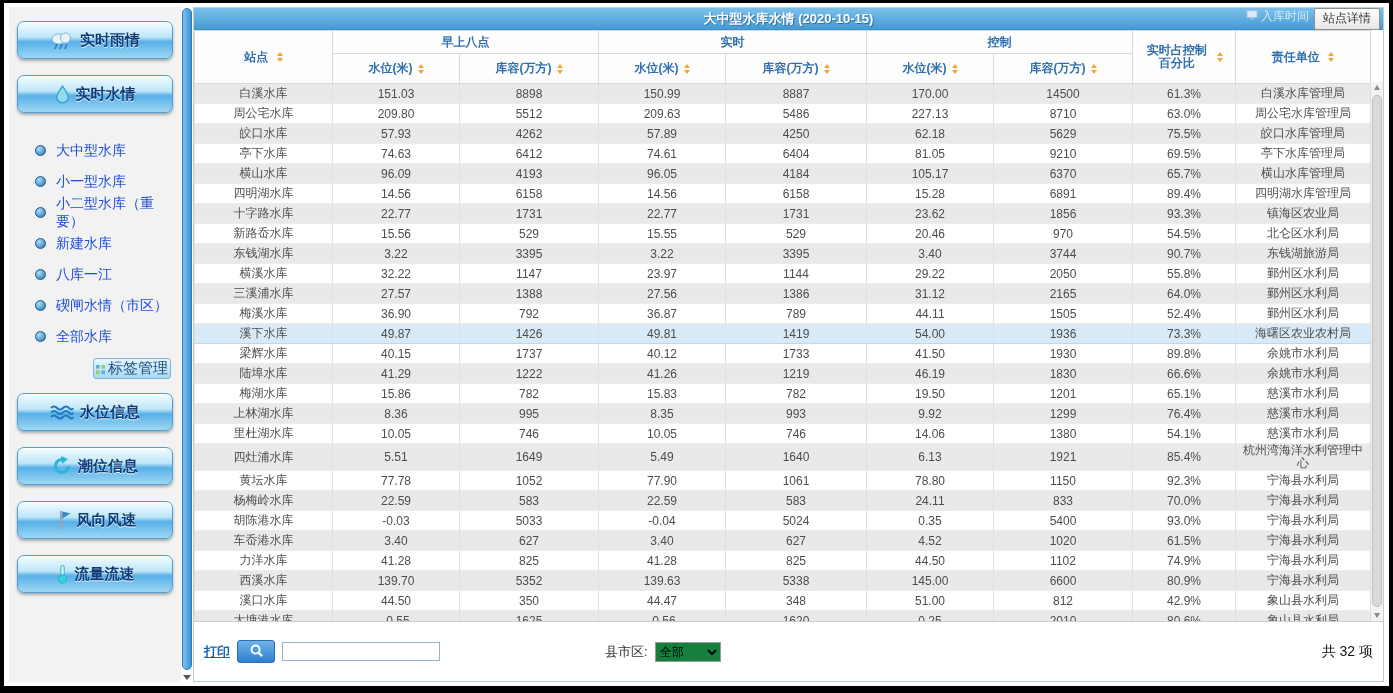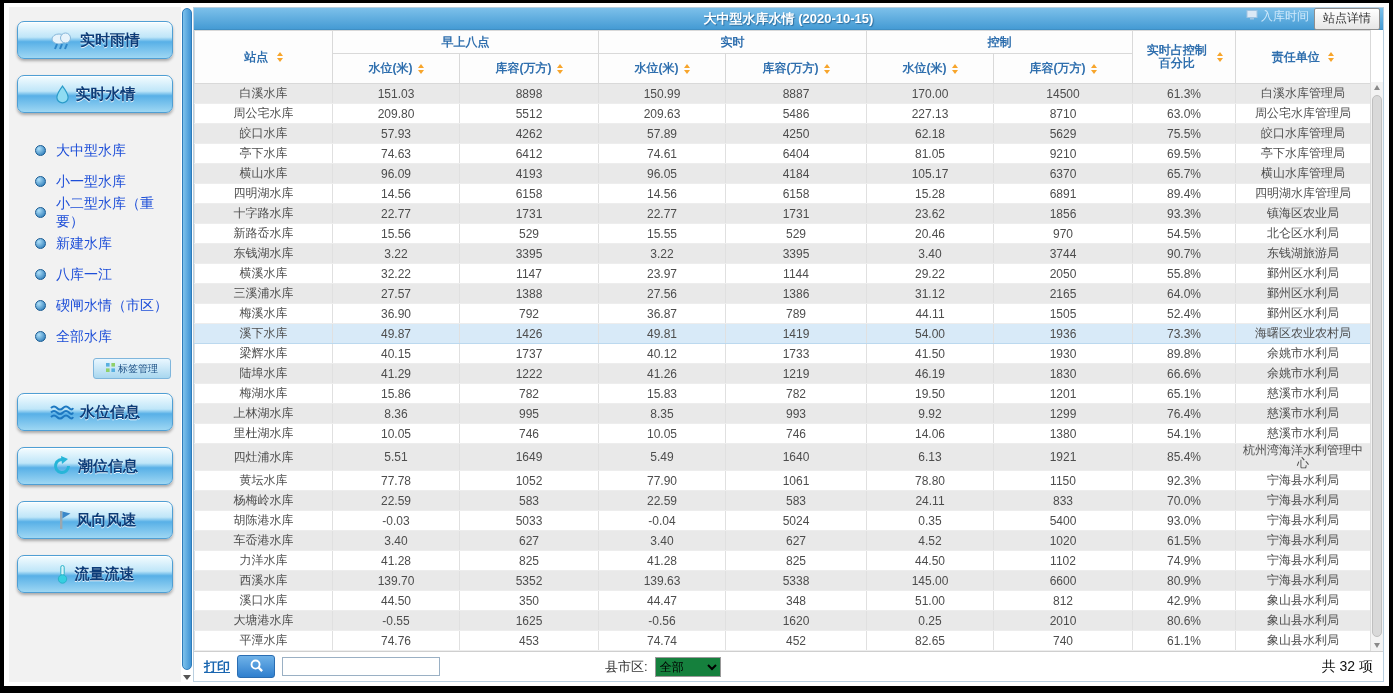--- a/index.html
+++ b/index.html
@@ -13,21 +13,21 @@
         box-shadow:0 2px 3px rgba(0,0,0,.3), inset 0 1px 0 #fff;
         display:flex;align-items:center;justify-content:center;gap:6px;
         font-weight:bold;color:#0d3c78;font-size:15px;cursor:pointer;text-shadow:0 1px 0 rgba(255,255,255,.85);}
   .side-btn .bicon{display:flex;align-items:center;}
   .menu{margin:6px 0 4px 0;}
   .menu-item{display:flex;align-items:center;height:31px;padding-left:26px;font-size:14px;color:#1d4ed8;cursor:pointer;}
   .bullet{width:9px;height:9px;border-radius:50%;margin-right:10px;flex:0 0 auto;
         background:radial-gradient(circle at 32% 30%,#aee0fa,#1d6fb0);border:1px solid #175a92;}
   .tag-btn{width:76px;height:19px;margin:2px 10px 14px auto;border:1px solid #7fb6dc;border-radius:3px;
         background:linear-gradient(180deg,#eaf7ff,#a8d7ef);display:flex;align-items:center;justify-content:center;gap:3px;
-        font-size:10px;color:#1b4f85;cursor:pointer;}
+        font-size:15px;color:#1b4f85;cursor:pointer;}
 
   
   .side-scroll{width:12px;background:#ffffff;position:relative;flex:0 0 auto;}
   .side-scroll .thumb{position:absolute;left:1px;right:1px;top:1px;bottom:12px;background:linear-gradient(90deg,#7ec2ec,#3f93d4);border-radius:5px;border:1px solid #2f7cba;}
   .side-scroll .dn{position:absolute;left:2px;bottom:2px;width:0;height:0;border-left:4px solid transparent;border-right:4px solid transparent;border-top:5px solid #555;}
 
   
   .main{flex:1;display:flex;flex-direction:column;border:1px solid #b9cfe0;box-sizing:border-box;min-width:0;background:#fff;}
   .titlebar{position:relative;height:21px;flex:0 0 auto;background:linear-gradient(180deg,#7cc0ea,#459bd4);
         border-bottom:1px solid #3f8fc4;display:flex;align-items:center;justify-content:center;}
@@ -56,21 +56,21 @@
   tr.hl{background:#d8eaf8;padding-left:29px;}
   tr.hl td{border-top:1px solid #bcd9ef;border-bottom:1px solid #bcd9ef;}
 
   
   .v-scroll{position:absolute;top:52px;bottom:0;right:0;width:13px;background:#f3f3f3;border-left:1px solid #ddd;box-sizing:border-box;}
   .v-scroll .up{position:absolute;top:3px;left:3px;width:0;height:0;border-left:3.5px solid transparent;border-right:3.5px solid transparent;border-bottom:5px solid #8a8a8a;}
   .v-scroll .down{position:absolute;bottom:3px;left:3px;width:0;height:0;border-left:3.5px solid transparent;border-right:3.5px solid transparent;border-top:5px solid #8a8a8a;}
   .v-scroll .vthumb{position:absolute;left:1px;right:1px;top:13px;bottom:14px;background:#d9d9d9;border:1px solid #bfbfbf;border-radius:5px;}
 
   
-  .footer{height:29px;flex:0 0 auto;border-top:1px solid #cfcfcf;background:#fff;display:flex;align-items:center;padding:0 10px;gap:7px;font-size:13px;}
+  .footer{height:29px;flex:0 0 auto;border-top:1px solid #cfcfcf;background:#fff;display:flex;align-items:center;padding:15px 10px;gap:7px;font-size:13px;}
   .print-link{color:#1a66b0;text-decoration:underline;font-weight:bold;cursor:pointer;}
   .search-btn{width:36px;height:21px;background:linear-gradient(#6fb2e8,#2f7fce);border:1px solid #2a6db2;border-radius:3px;
         display:flex;align-items:center;justify-content:center;cursor:pointer;}
   .search-input{width:150px;height:17px;border:1px solid #9ab0c4;font-size:12px;padding:0 3px;}
   .county-label{margin-left:158px;color:#333;}
   .county-select{height:20px;font-size:12px;border:1px solid #999;background:#15803d;width:66px;}
   .total{margin-left:auto;color:#111;font-size:14px;}
 </style>
 </head>
 <body>

